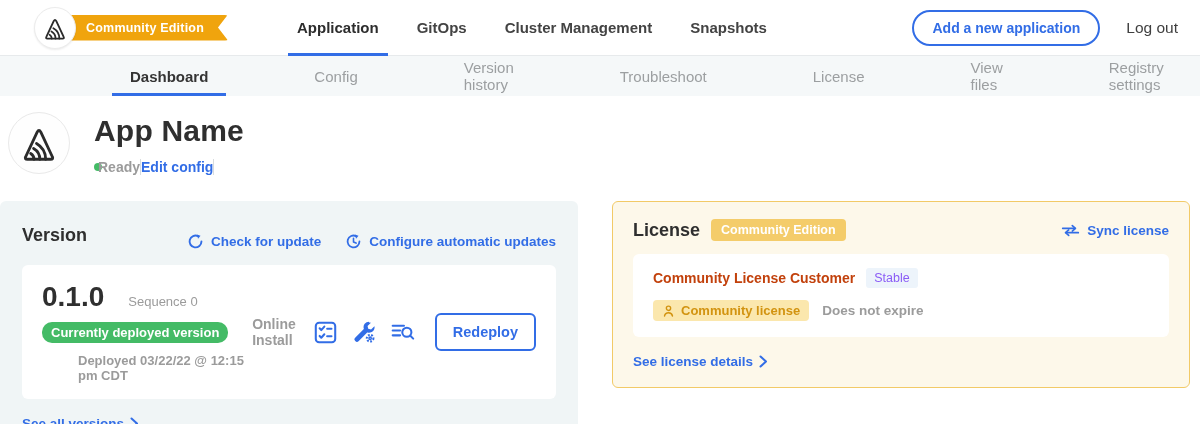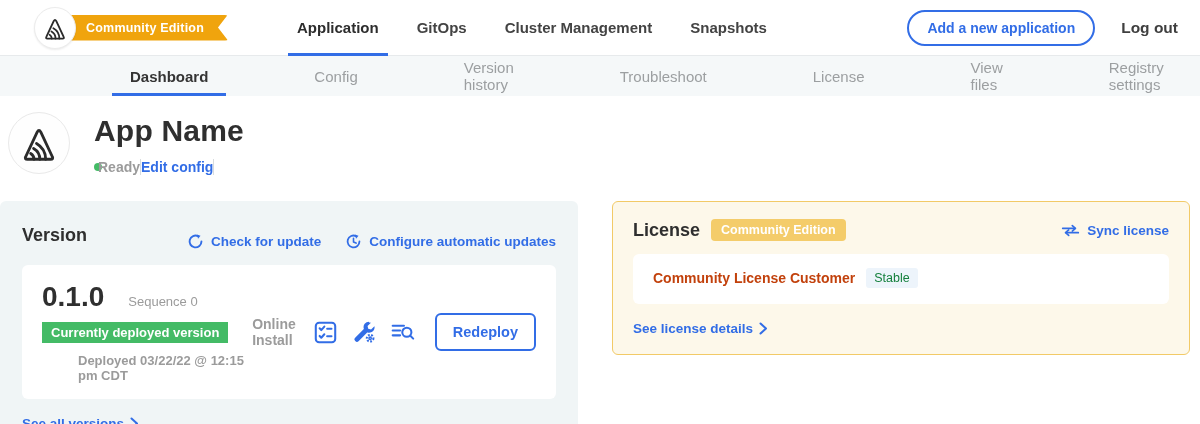--- a/index.html
+++ b/index.html
@@ -19,21 +19,21 @@
   .nav-links { display:flex; margin-left:50px; height:100%; }
   .nav-item { display:flex; align-items:center; height:100%; padding:0 19px;
     font-size:15px; font-weight:600; color:#434343; position:relative; cursor:pointer; }
   .nav-item.active { color:#2d2d2d; }
   .nav-item.active::after { content:""; position:absolute; left:10px; right:10px;
     bottom:-1px; height:3px; background:#326de6; }
   .topnav-right { margin-left:auto; display:flex; align-items:center; gap:26px; }
   .add-app-btn { background:#fff; border:2px solid #326de6; color:#326de6;
     font-weight:700; font-size:14px; border-radius:20px; padding:8px 18px; cursor:pointer;
     font-family:inherit; }
-  .logout { font-size:15.5px; color:#3f3f3f; font-weight:700; cursor:pointer; }
+  .logout { font-size:15.5px; color:#3f3f3f; font-weight:400; cursor:pointer; }
 
   
   .subnav { height:40px; background:#f5f8f9; display:flex; align-items:stretch;
     padding-left:112px;gap:36px; }
   .subnav-item { display:flex; align-items:center; padding:0 18px; margin-right:34px;
     font-size:15px; color:#9c9fa1; position:relative; cursor:pointer; }
   .subnav-item.active { color:#343434; font-weight:600; }
   .subnav-item.active::after { content:""; position:absolute; left:0; right:0; bottom:0;
     height:3px; background:#326de6; }
 
@@ -58,41 +58,41 @@
 
   .version-card { width:578px; background:#f0f5f6; border-radius:6px;
     padding:20px 22px 20px; }
   .version-links { margin-left:auto; display:flex; align-items:center; gap:24px;margin-top:12px; }
   .version-inner { margin-top:15px; background:#fff; border-radius:6px;
     padding:16px 20px; display:flex; align-items:center; justify-content:space-between; }
   .ver-row1 { display:flex; align-items:baseline; gap:24px; }
   .ver-number { font-size:28px; font-weight:800; color:#2f2f2f; }
   .ver-seq { font-size:13px; color:#9b9b9b; }
   .badge-green { display:inline-block; margin-top:9px; background:#44bb66; color:#fff;
-    font-size:13px; font-weight:700; padding:3px 9px; border-radius:0; }
+    font-size:13px; font-weight:700; padding:3px 9px; border-radius:10px; }
   .deployed-at { margin-top:10px; font-size:13px; font-weight:600; color:#9b9b9b;margin-left:36px; }
   .ver-actions { display:flex; align-items:center; gap:15px; }
   .install-type { font-size:14px; font-weight:700; color:#9b9b9b; margin-right:3px; }
   .icon-btn { background:none; border:none; padding:0; cursor:pointer; display:flex; }
   .redeploy-btn { background:#fff; border:2px solid #326de6; color:#326de6;
     font-weight:700; font-size:14.5px; border-radius:6px; padding:9px 16px;
     margin-left:5px; cursor:pointer; font-family:inherit; }
   .see-link { display:flex; align-items:center; gap:6px; margin-top:17px;
     font-size:13.5px; }
 
   .license-card { width:578px; background:#fdf8ea; border:1px solid #f2ca67;
     border-radius:6px; padding:17px 20px 18px; }
   .badge-gold { background:#f4cc6a; color:#fff; font-size:12.5px; font-weight:700;
     padding:4px 10px; border-radius:4px; margin-left:11px; }
   .sync-link { margin-left:auto; }
   .license-inner { margin-top:13px; background:#fff; border-radius:6px;
     padding:14px 20px 16px; }
   .lic-row1 { display:flex; align-items:center; gap:11px; }
   .customer-name { font-size:14px; font-weight:700; color:#c2410c; }
-  .badge-stable { background:#edf4fb; color:#15803d; font-size:12.5px;
+  .badge-stable { background:#edf4fb; color:#8b5cf6; font-size:12.5px;
     padding:3px 8px; border-radius:3px; }
   .lic-row2 { display:flex; align-items:center; gap:13px; margin-top:12px; }
   .badge-community { display:flex; align-items:center; gap:6px; background:#fbe7ad;
     color:#d29310; font-size:13px; font-weight:700; padding:3px 9px; border-radius:4px; }
   .expiry { font-size:13.5px; font-weight:600; color:#9b9b9b; }
 
   svg { display:block; }
 </style>
 </head>
 <body>
@@ -259,20 +259,32 @@
         </span>
         <span>Sync license</span>
       </div>
     </div>
 
     <div class="license-inner">
       <div class="lic-row1">
         <span class="customer-name">Community License Customer</span>
         <span class="badge-stable">Stable</span>
       </div>
+      <div class="lic-row2">
+        <span class="badge-community">
+          <span>
+            <svg width="13" height="14" viewBox="0 0 14 14" fill="none" stroke="#d29310" stroke-width="1.5" stroke-linecap="round">
+              <circle cx="7" cy="4.1" r="2.3"></circle>
+              <path d="M2.7 12.4 a4.4 4.4 0 0 1 8.6 0"></path>
+            </svg>
+          </span>
+          <span>Community license</span>
+        </span>
+        <span class="expiry">Does not expire</span>
+      </div>
     </div>
 
     <div class="see-link link">
       <span>See license details</span>
       <span>
         <svg width="9" height="13" viewBox="0 0 9 13" fill="none" stroke="#326de6" stroke-width="2" stroke-linecap="round" stroke-linejoin="round">
           <polyline points="1.5,1.5 7,6.5 1.5,11.5"></polyline>
         </svg>
       </span>
     </div>

